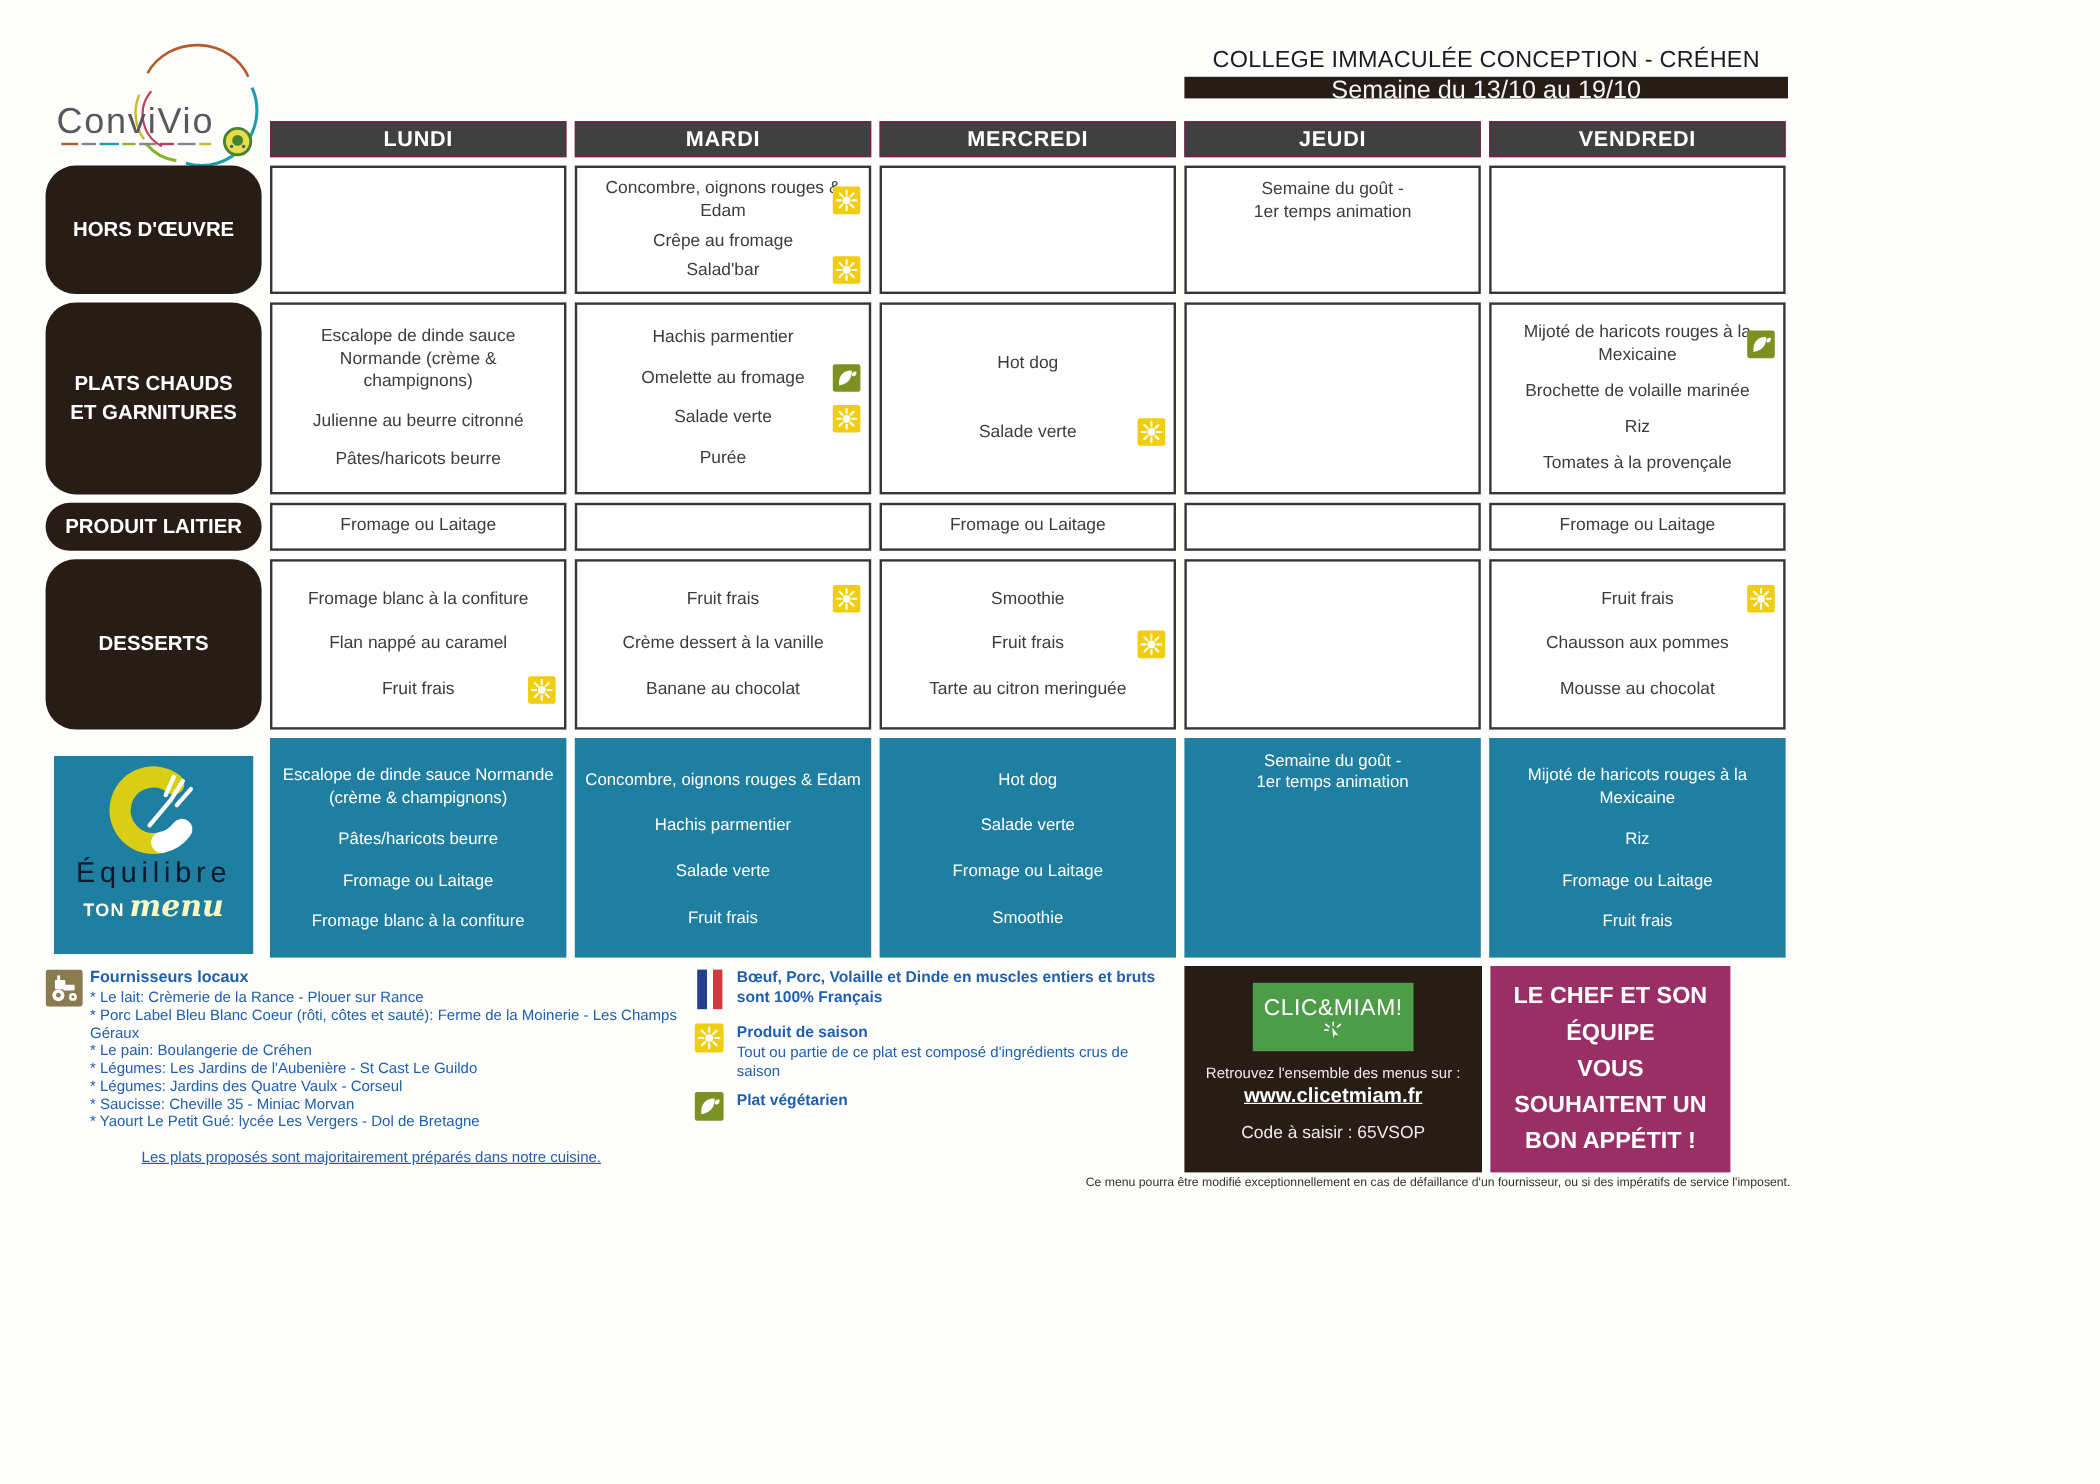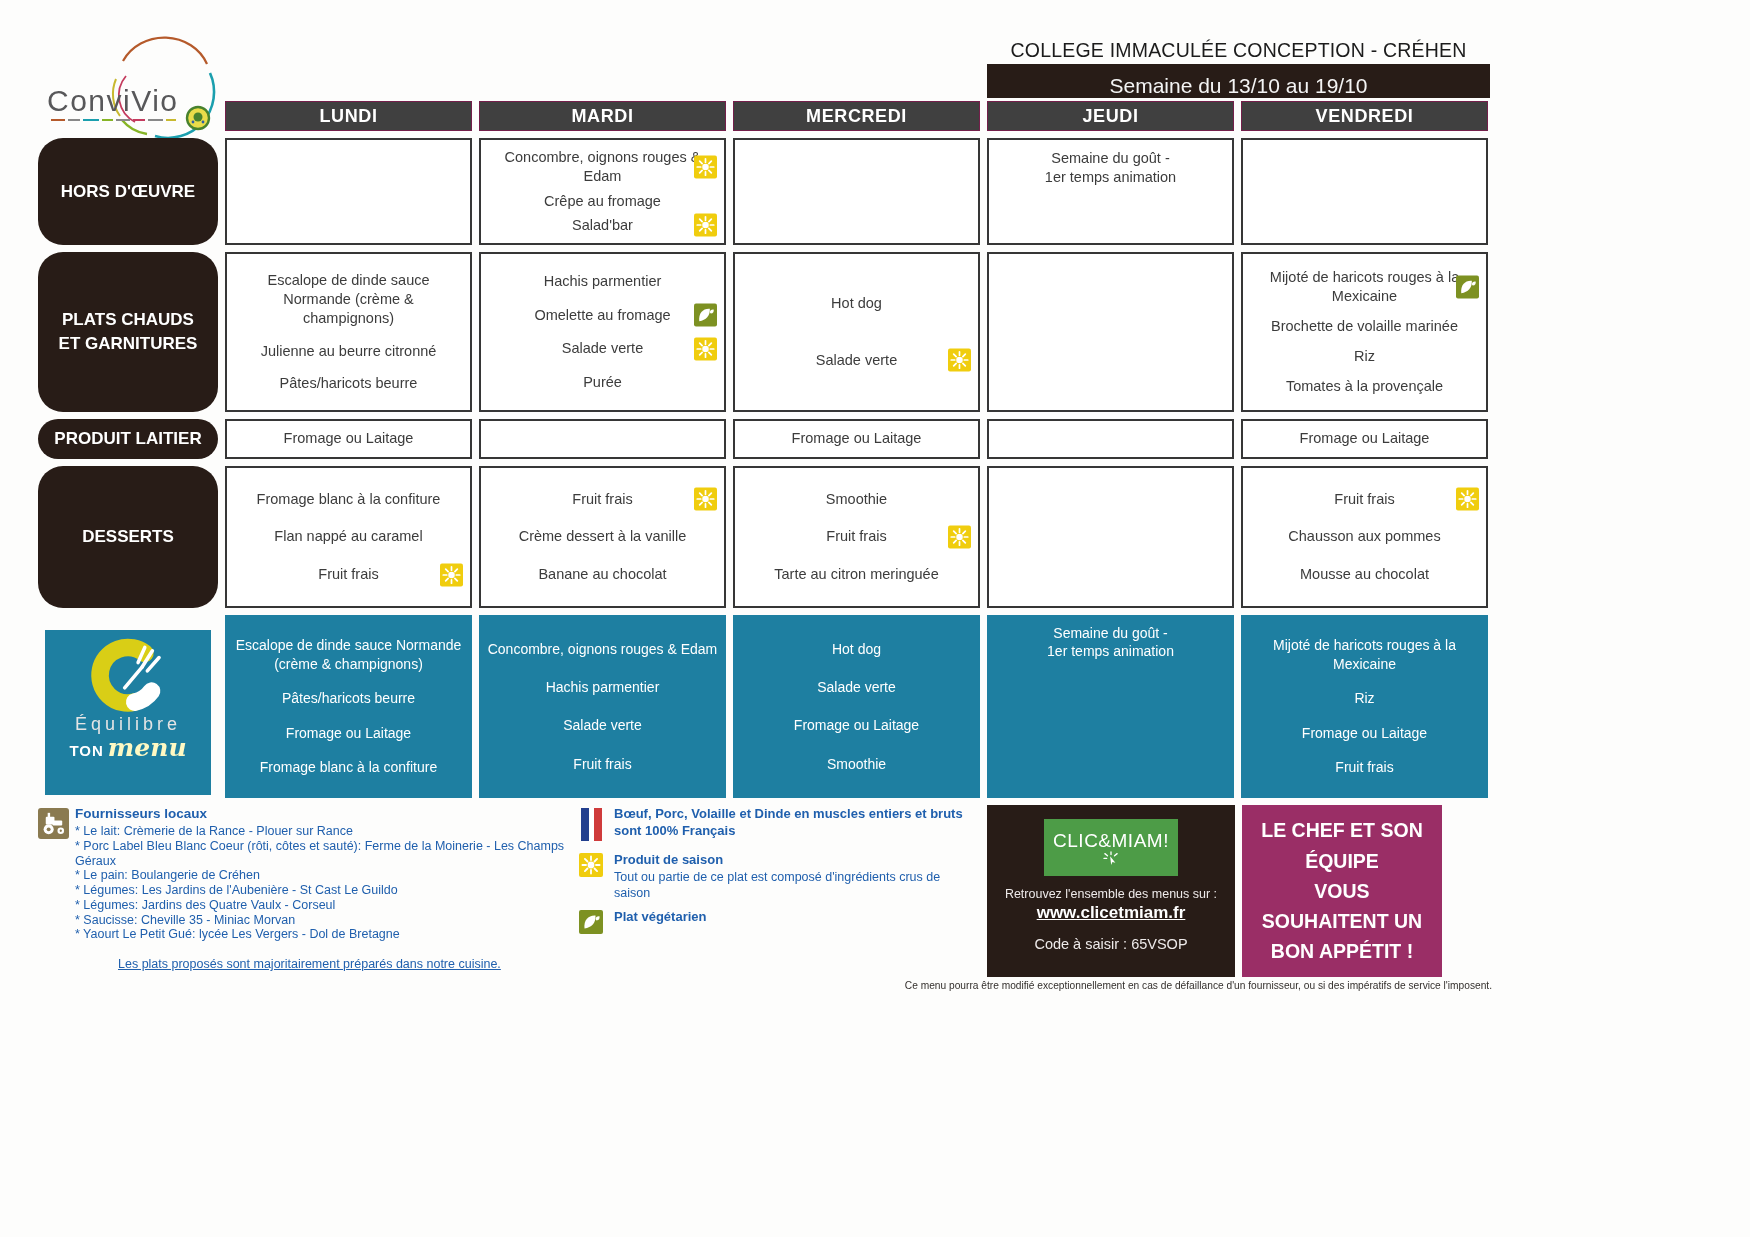--- a/index.html
+++ b/index.html
@@ -2,41 +2,41 @@
 <html><head>
 <meta charset="utf-8">
 <style>
   html,body{margin:0;padding:0;background:#ffffff;}
   .page{position:relative;width:1750px;height:1237px;background:#fdfdfc;font-family:"Liberation Sans",sans-serif;overflow:hidden;}
 
   
   .brand{position:absolute;left:45px;top:33px;width:210px;height:115px;}
   .brand-badge{position:absolute;left:185px;top:105px;width:26px;height:26px;}
   .school-title{position:absolute;left:987px;top:39px;width:503px;text-align:center;font-size:19.5px;color:#1c1c1c;letter-spacing:.2px;}
-  .week-bar{position:absolute;left:987px;top:64px;width:503px;height:34px;background:#281c17;color:#f4f4f4;font-size:21px;display:flex;align-items:flex-end;justify-content:center;}
+  .week-bar{position:absolute;left:987px;top:64px;width:503px;height:18px;background:#281c17;color:#f4f4f4;font-size:21px;display:flex;align-items:flex-start;justify-content:center;}
 
   
   .menu-grid{position:absolute;left:38px;top:101px;display:grid;grid-template-columns:180px repeat(5,247px);grid-template-rows:30px 107px 160px 40px 142px 183px;gap:7px;}
   .grid-corner{background:transparent;}
   .day-header{background:#404040;border:1px solid #731f4a;color:#fff;font-weight:bold;font-size:18px;letter-spacing:.6px;display:flex;align-items:center;justify-content:center;}
   .row-label{background:#281c17;color:#fff;font-weight:bold;font-size:17px;display:flex;align-items:center;justify-content:center;text-align:center;line-height:1.4;padding:0 8px;white-space:pre-line;border-radius:25px;}
   .cell{background:#fff;border:2px solid #363636;display:flex;flex-direction:column;justify-content:space-evenly;padding:3px 0;}
   .cell.top{justify-content:flex-start;padding-top:9px;}
   .item{position:relative;padding:0 12px;text-align:center;font-size:14.5px;color:#3c3c3c;line-height:1.32;white-space:pre-line;}
   .icon{position:absolute;right:7px;top:50%;transform:translateY(-50%);width:23px;height:23px;border-radius:2px;display:flex;}
   .icon.season{background:#f0cd0e;}
   .icon.veggie{background:#7d9122;}
   .icon svg{width:100%;height:100%;}
 
   
   .eq-cell{background:transparent;}
   .equilibre-box{width:166px;height:165px;margin:15px 0 0 7px;background:#1e7fa1;display:flex;flex-direction:column;align-items:center;}
   .eq-icon{margin-top:4px;height:84px;}
   .eq-icon svg{width:84px;height:84px;}
-  .eq-word{color:#e5e5e5;font-size:18px;letter-spacing:4px;margin-top:-4px;text-align:right;}
+  .eq-word{color:#0f172a;font-size:24px;letter-spacing:4px;margin-top:-4px;text-align:right;}
   .eq-sub{display:flex;align-items:baseline;margin-top:-2px;}
   .eq-ton{color:#fff;font-weight:bold;font-size:15px;letter-spacing:1px;}
   .eq-menu{color:#fef9c3;font-size:25px;font-style:italic;font-weight:bold;font-family:"DejaVu Serif",serif;margin-left:4px;}
   .summary-cell{background:#1e7fa1;color:#fff;display:flex;flex-direction:column;justify-content:space-evenly;padding:5px 0;}
   .summary-cell.top{justify-content:flex-start;padding-top:9px;}
   .summary-item{text-align:center;font-size:14px;line-height:1.32;padding:0 8px;white-space:pre-line;color:#fff;}
 
   
   .suppliers{position:absolute;left:38px;top:806px;width:560px;color:#1f5fad;}
   .tractor{position:absolute;left:0;top:2px;width:31px;height:31px;}

